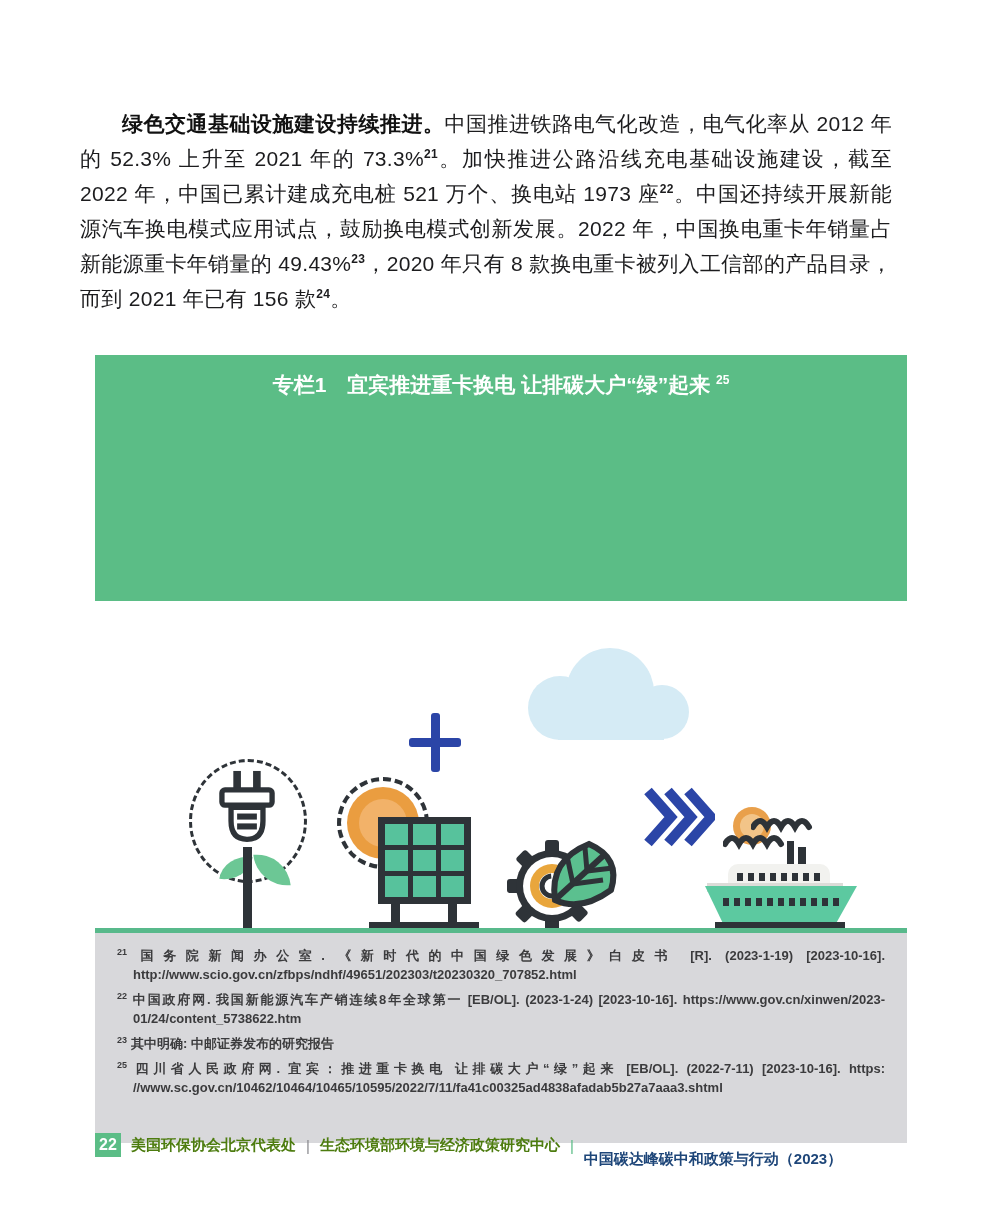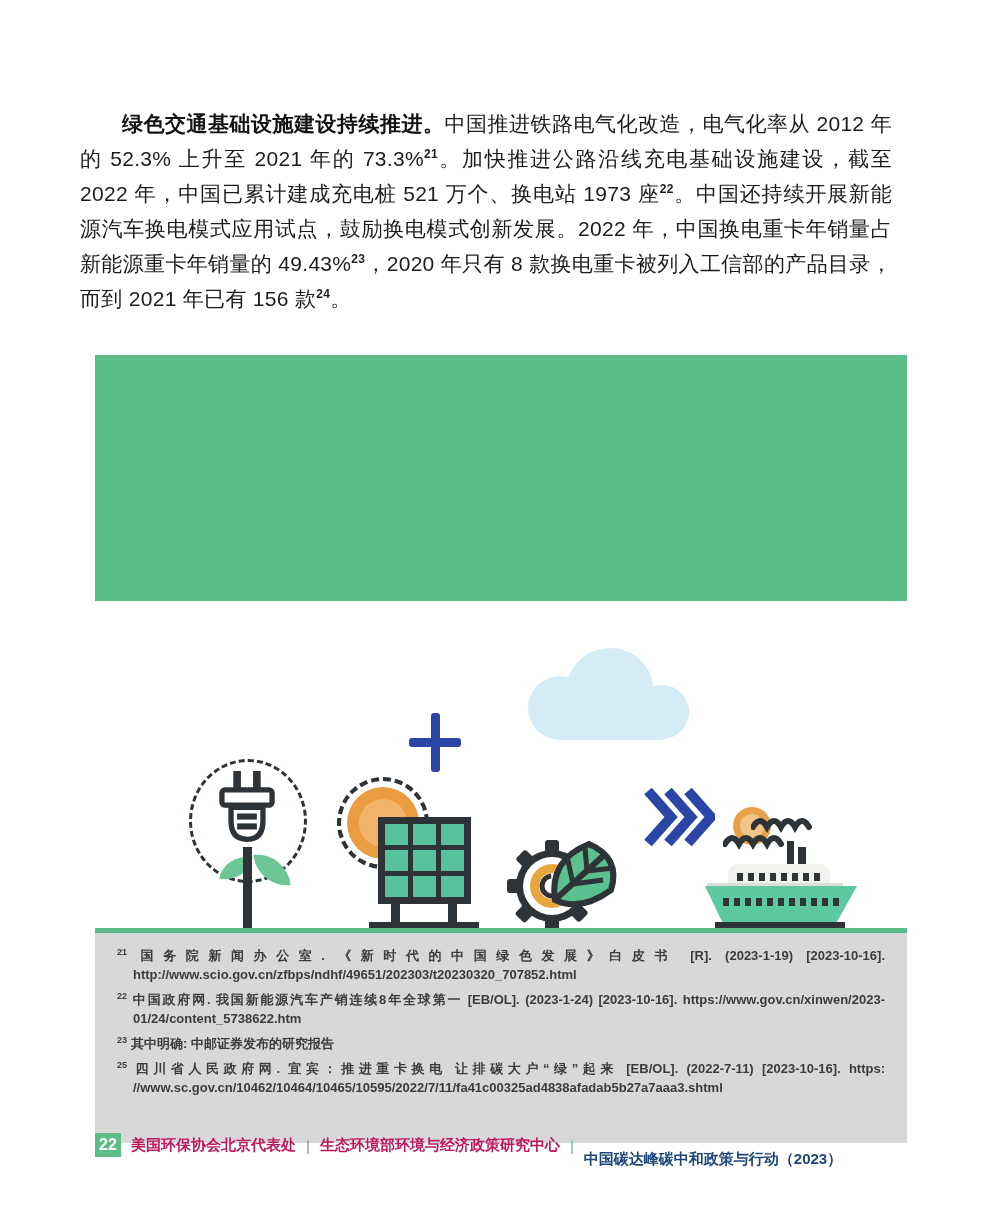--- a/index.html
+++ b/index.html
@@ -113,34 +113,35 @@
   
   .footer {
     position:absolute; left:95px; top:1132px; width:860px; height:26px;
     display:flex; align-items:center; font-size:15px; font-weight:700;
   }
   .pagenum {
     display:inline-flex; align-items:center; justify-content:center;
     width:26px; height:24px; background:#5bbd86; color:#ffffff;
     font-size:16px; margin-right:10px;
   }
-  .org { color:#be185d; }
+  .org { color:#4d7c0f; }
   .fdiv { margin:0 10px; font-weight:400; }
   .fdiv1 { color:#8a8a8e; }
   .fdiv2 { color:#5bbd86; }
   .report { color:#1e4679;margin-top:28px; }
 </style>
 </head>
 <body>
 
 <div class="page">
 
   <p class="para"><b>绿色交通基础设施建设持续推进。</b><span>中国推进铁路电气化改造，电气化率从 2012 年的 52.3% 上升至 2021 年的 73.3%</span><sup class="note">21</sup><span>。加快推进公路沿线充电基础设施建设，截至 2022 年，中国已累计建成充电桩 521 万个、换电站 1973 座</span><sup class="note">22</sup><span>。中国还持续开展新能源汽车换电模式应用试点，鼓励换电模式创新发展。2022 年，中国换电重卡年销量占新能源重卡年销量的 49.43%</span><sup class="note">23</sup><span>，2020 年只有 8 款换电重卡被列入工信部的产品目录，而到 2021 年已有 156 款</span><sup class="note">24</sup><span>。</span></p>
 
   <section class="colbox">
+    <div class="colbox-title"><span>专栏1　宜宾推进重卡换电 让排碳大户“绿”起来 </span><sup class="note">25</sup></div>
   </section>
 
   <div class="illo">
 
     <svg class="abs cloud" width="190" height="92" viewBox="0 0 190 92">
       <g fill="#d5ebf5">
         <circle cx="50" cy="60" r="32"></circle>
         <circle cx="100" cy="44" r="44"></circle>
         <circle cx="152" cy="64" r="27"></circle>
         <rect x="48" y="58" width="106" height="34"></rect>

